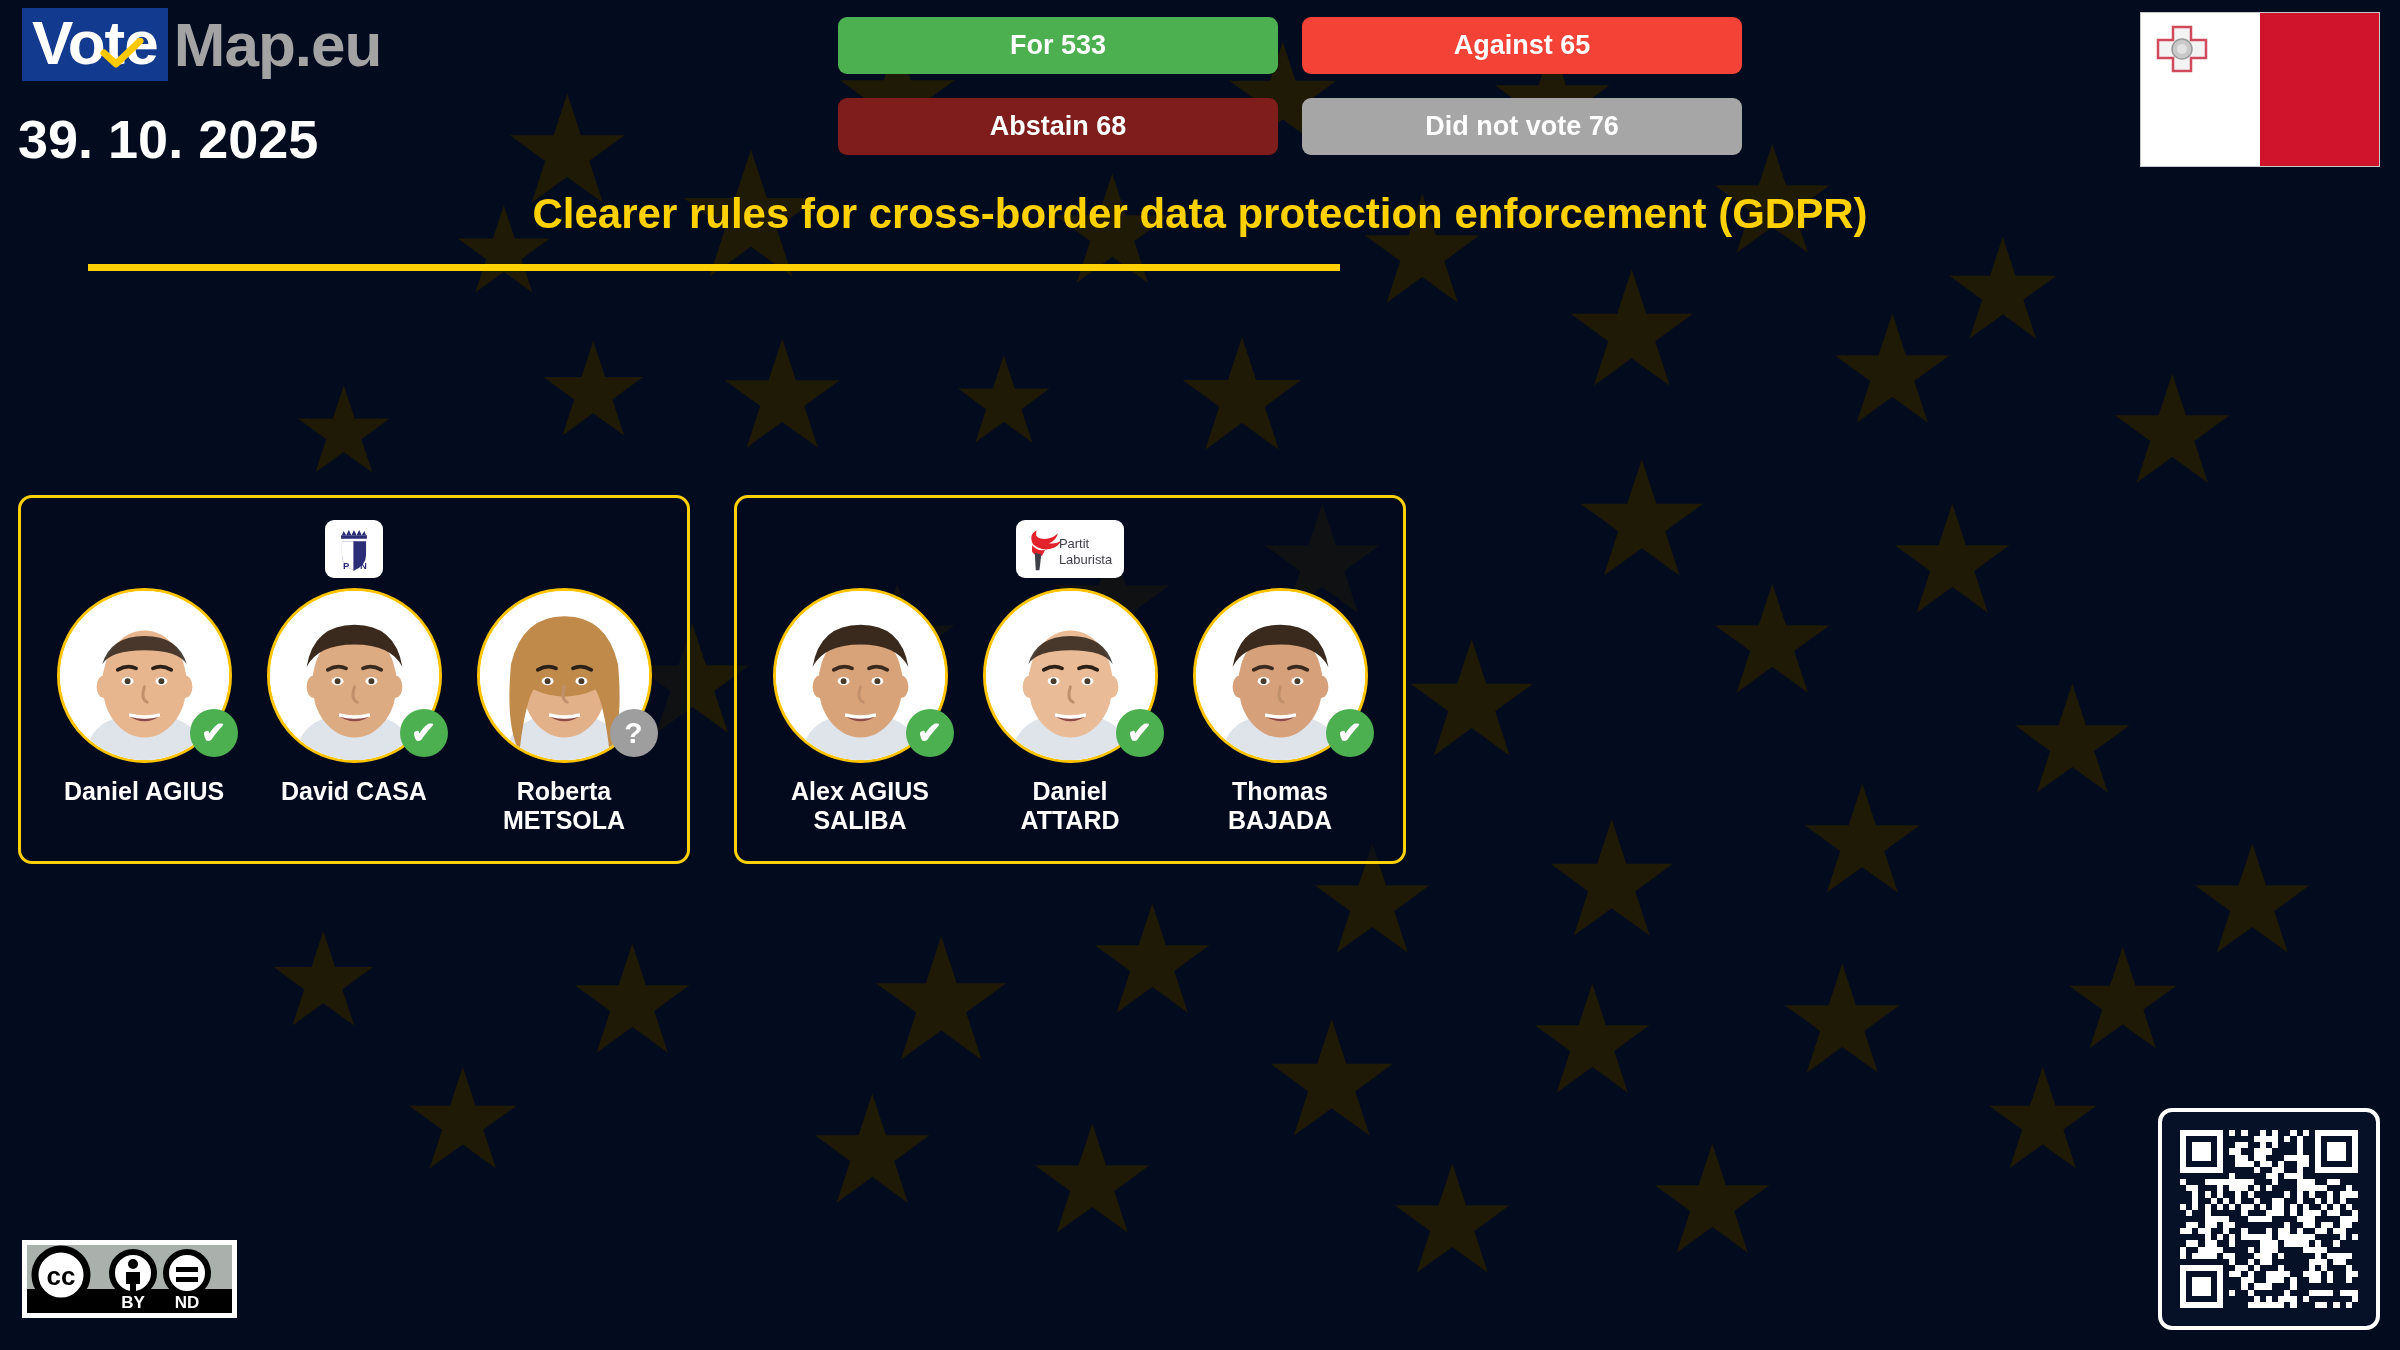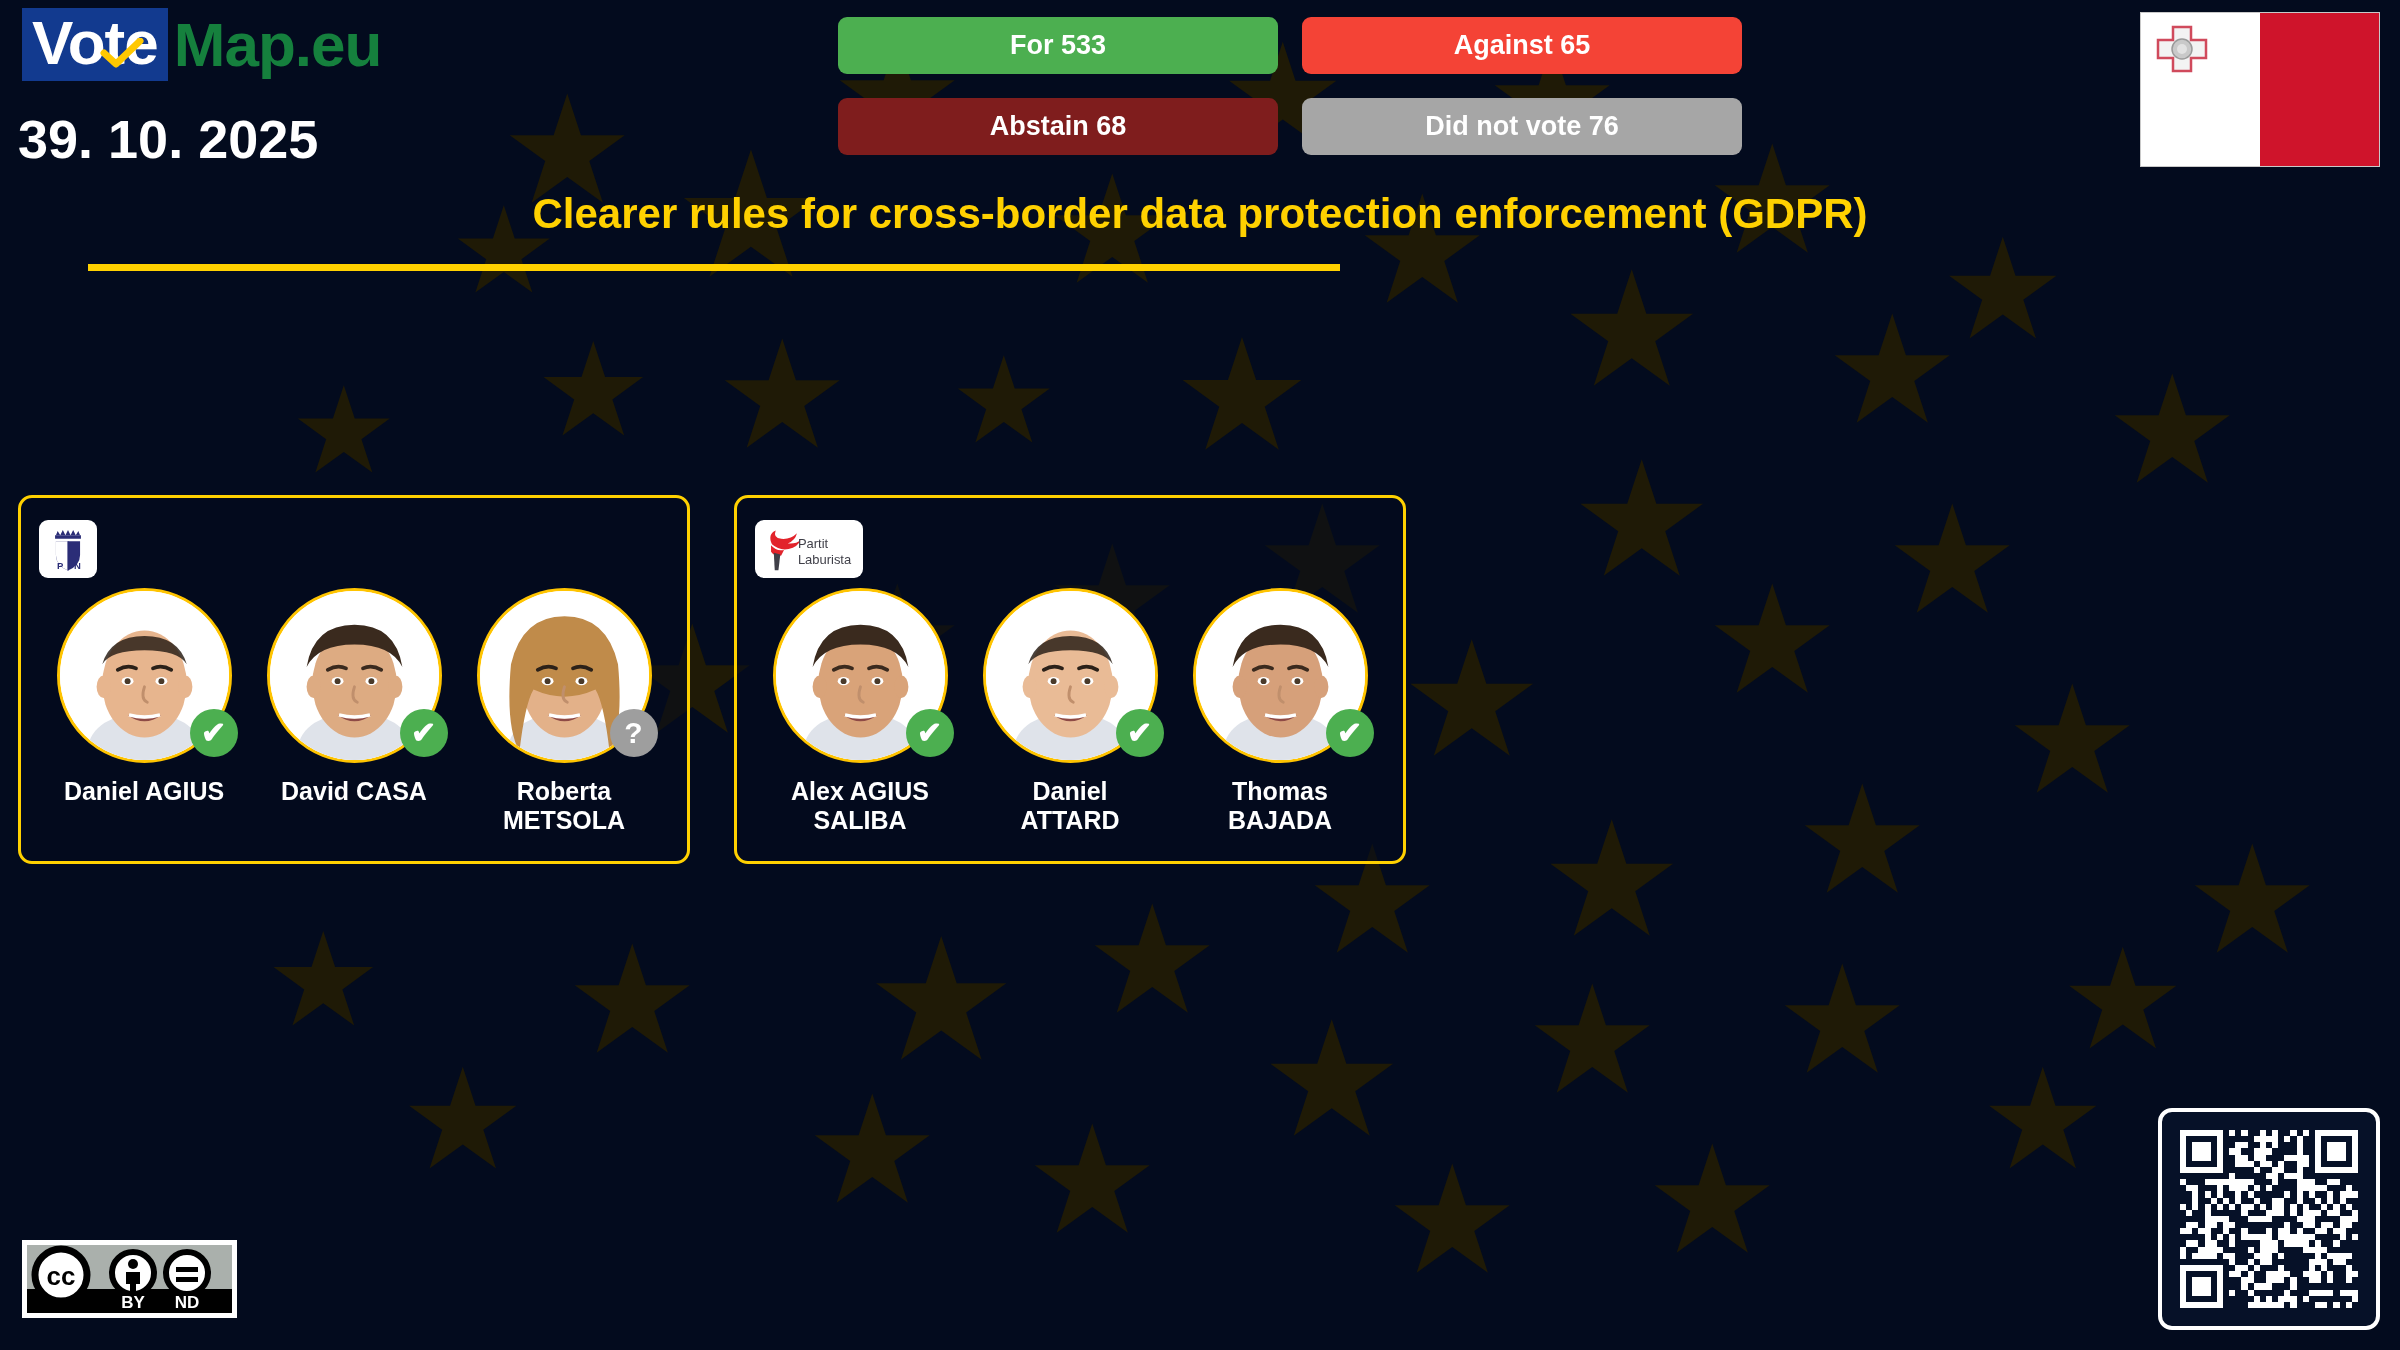--- a/index.html
+++ b/index.html
@@ -52,21 +52,21 @@
   }
   #logo-check {
     position: absolute;
     left: 78px;
     top: 30px;
     width: 44px;
     height: 30px;
     pointer-events: none;
   }
   #logo-map {
-    color: #15803d;
+    color: #a3a3a3;
     font-size: 62px;
     font-weight: bold;
     letter-spacing: -1px;
     padding-left: 6px;
     line-height: 1.05;
   }
   #vote-date {
     position: absolute;
     left: 18px;
     top: 108px;
@@ -158,20 +158,21 @@
   .party-card {
     border: 3px solid #ffd100;
     border-radius: 14px;
     background: rgba(3, 11, 30, 0.55);
     box-sizing: border-box;
     padding: 22px 18px 26px 18px;
     position: relative;
   }
   .party-logo-wrap {
     display: flex;
+    justify-content: center;
     margin-bottom: 10px;
   }
   .party-logo {
     background: #ffffff;
     border-radius: 9px;
     width: 58px;
     height: 58px;
     display: flex;
     align-items: center;
     justify-content: center;

